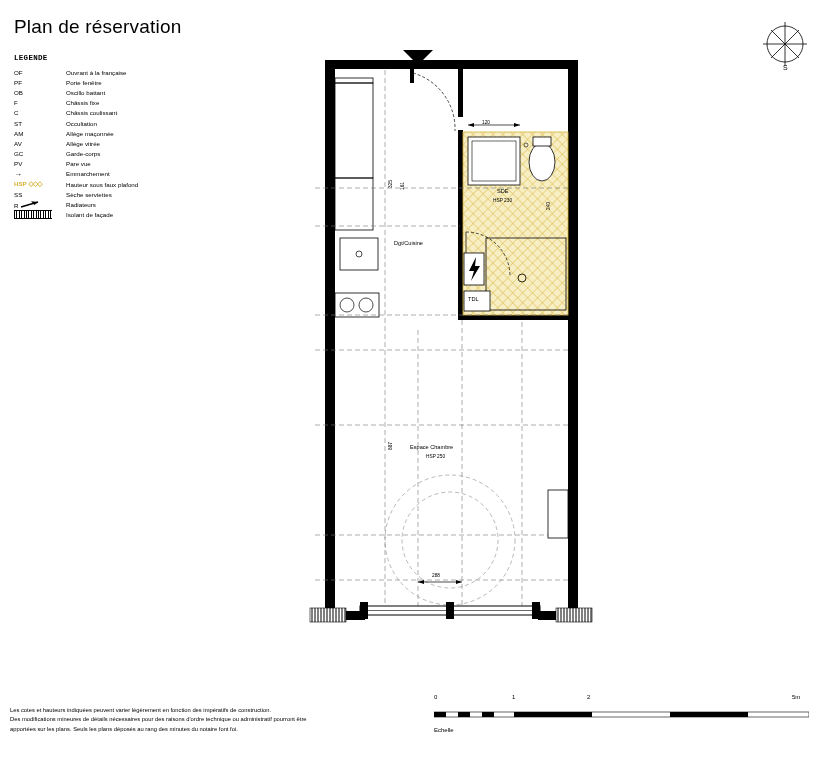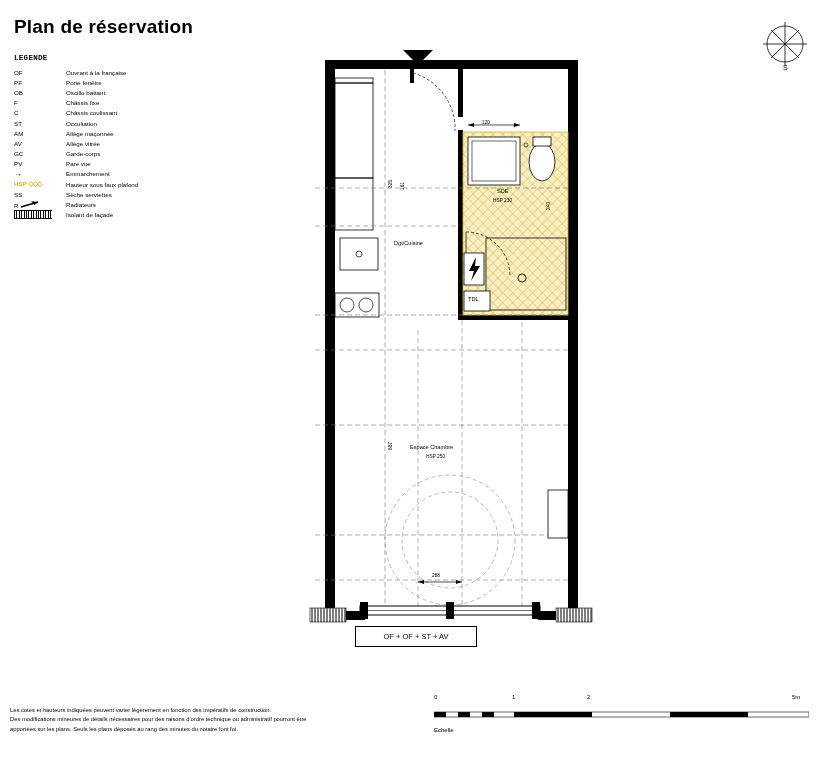--- a/index.html
+++ b/index.html
@@ -19,21 +19,21 @@
     position: absolute;
     inset: 0;
   }
 
   
   #page-title {
     position: absolute;
     left: 14px;
     top: 16px;
     font-size: 19px;
-    font-weight: bold;
+    font-weight: normal;
     letter-spacing: 0.2px;
   }
 
   
   #legend {
     position: absolute;
     left: 14px;
     top: 54px;
     width: 215px;
   }
@@ -382,23 +382,20 @@
     <div class="plan-note" style="left:178px; top:286px;">TDL</div>
 
     <div class="plan-note small rot" style="left:98px; top:178px;">325</div>
     <div class="plan-note small rot" style="left:110px; top:180px;">161</div>
     <div class="plan-note small" style="left:192px; top:110px;">120</div>
     <div class="plan-note small rot" style="left:256px; top:200px;">240</div>
     <div class="plan-note small rot" style="left:98px; top:440px;">887</div>
     <div class="plan-note small" style="left:142px; top:563px;">288</div>
   </div>
 
-  <div id="opening-label">
-    <span>OF + OF + ST + AV</span>
-  </div>
 
   <div id="disclaimer">
     <div>Les cotes et hauteurs indiquées peuvent varier légèrement en fonction des impératifs de construction.</div>
     <div>Des modifications mineures de détails nécessaires pour des raisons d'ordre technique ou administratif pourront être</div>
     <div>apportées sur les plans. Seuls les plans déposés au rang des minutes du notaire font foi.</div>
   </div>
 
   <div id="scale">
     <div class="scale-ticks">
       <span style="left:0px;">0</span>

